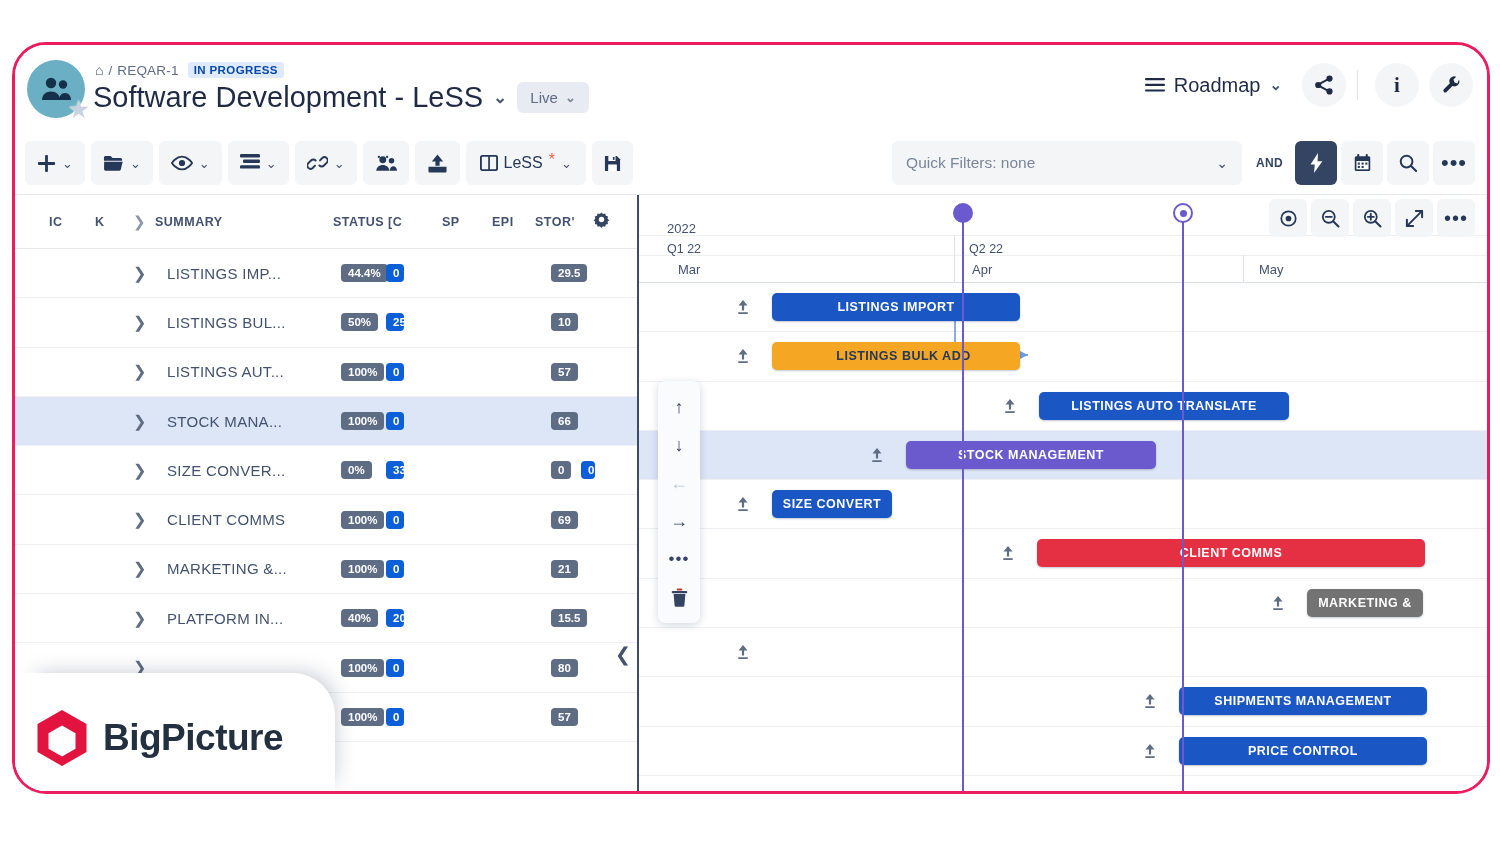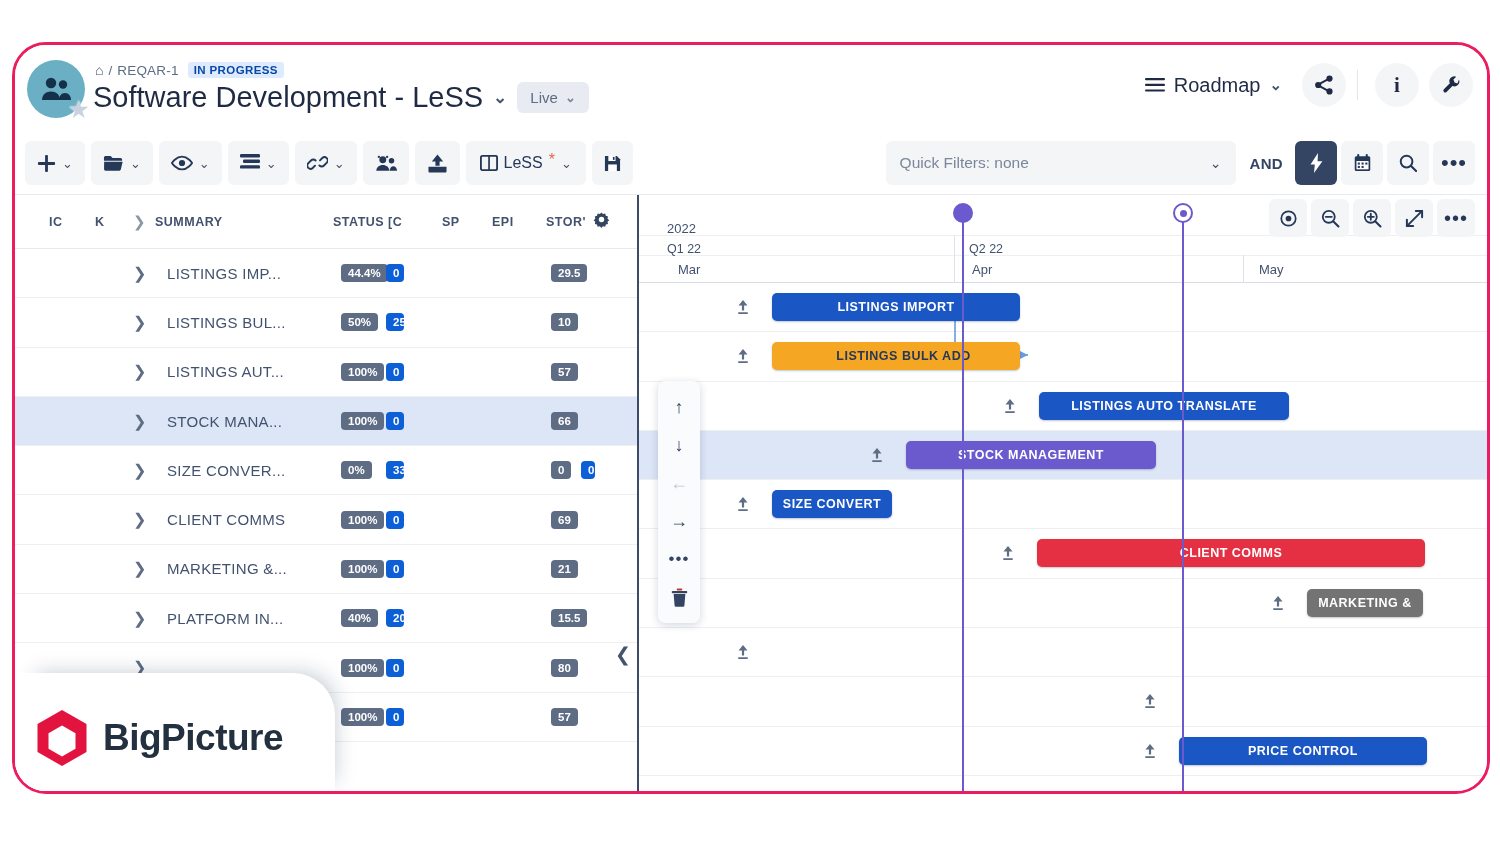--- a/index.html
+++ b/index.html
@@ -95,21 +95,21 @@
   }
   .tb-btn.wide { padding: 0 14px; }
   .tb-caret { font-size: 13px; color: #42526E; }
 
   #tb-right { position: absolute; right: 12px; top: 8px; display: flex; align-items: center; gap: 4px; }
   #qf-box {
     width: 350px; height: 44px; background: #F4F5F7; border-radius: 6px;
     display: flex; align-items: center; justify-content: space-between;
     padding: 0 14px; color: #7A869A; font-size: 15.5px;
   }
-  #and-label { font-size: 15px; font-weight: bold; color: #344563; margin: 0 8px 0 10px; letter-spacing: .3px; }
+  #and-label { font-size: 12px; font-weight: bold; color: #344563; margin: 0 8px 0 10px; letter-spacing: .3px; }
   .tb-sq {
     width: 42px; height: 44px; border-radius: 6px; background: #F4F5F7;
     display: flex; align-items: center; justify-content: center; color: #253858;
   }
   .tb-sq.active { background: #344563; color: #ffffff; }
 
   
   #body-split { position: absolute; left: 0; top: 150px; right: 0; bottom: 0; display: flex; }
   #left-panel { width: 622px; position: relative; background: #fff; }
   #vsplit { width: 2px; background: #3E4B66; }
@@ -119,21 +119,21 @@
   #grid-head {
     height: 54px; display: flex; align-items: center;
     border-bottom: 1px solid #E6E9EE;
     font-size: 12.5px; font-weight: bold; color: #42526E; letter-spacing: .5px;
     position: relative;
   }
   .gh { position: absolute; white-space: nowrap; }
   #gh-ic { left: 34px; } #gh-k { left: 80px; }
   #gh-exp { left: 118px; font-weight: normal; font-size: 15px; color: #8C96A8; }
   #gh-sum { left: 140px; } #gh-status { left: 318px; }
-  #gh-sp { left: 427px; } #gh-epi { left: 477px; } #gh-stor { left: 531px; }
+  #gh-sp { left: 427px; } #gh-epi { left: 477px; } #gh-stor { left: 520px; }
   #gh-gear { left: 578px; font-size: 16px; color: #344563; font-weight: normal; }
 
   
   .row {
     height: 49.3px; display: flex; align-items: center;
     border-bottom: 1px solid #EDEFF3; position: relative;
   }
   .row.selected { background: #DDE6F7; }
   .row-exp { position: absolute; left: 118px; font-size: 16px; color: #5E6C84; }
   .row-summary {
@@ -640,20 +640,21 @@
             <span class="g-up" style="left: 97px;"><svg width="14" height="16" viewBox="0 0 14 16">
                 <path d="M7 1 11.5 6.4H8.1v5.2H5.9V6.4H2.5z" fill="#5E6C84"></path>
                 <rect x="2" y="13.2" width="10" height="1.7" rx=".8" fill="#5E6C84"></rect>
               </svg></span>
           </div>
           <div class="g-row">
             <span class="g-up" style="left: 504px;"><svg width="14" height="16" viewBox="0 0 14 16">
                 <path d="M7 1 11.5 6.4H8.1v5.2H5.9V6.4H2.5z" fill="#5E6C84"></path>
                 <rect x="2" y="13.2" width="10" height="1.7" rx=".8" fill="#5E6C84"></rect>
               </svg></span>
+            <div class="g-bar" style="left: 540px; width: 248px; background: rgb(26, 86, 196);">SHIPMENTS MANAGEMENT</div>
           </div>
           <div class="g-row">
             <span class="g-up" style="left: 504px;"><svg width="14" height="16" viewBox="0 0 14 16">
                 <path d="M7 1 11.5 6.4H8.1v5.2H5.9V6.4H2.5z" fill="#5E6C84"></path>
                 <rect x="2" y="13.2" width="10" height="1.7" rx=".8" fill="#5E6C84"></rect>
               </svg></span>
             <div class="g-bar" style="left: 540px; width: 248px; background: rgb(26, 86, 196);">PRICE CONTROL</div>
           </div>
         </div>
 

